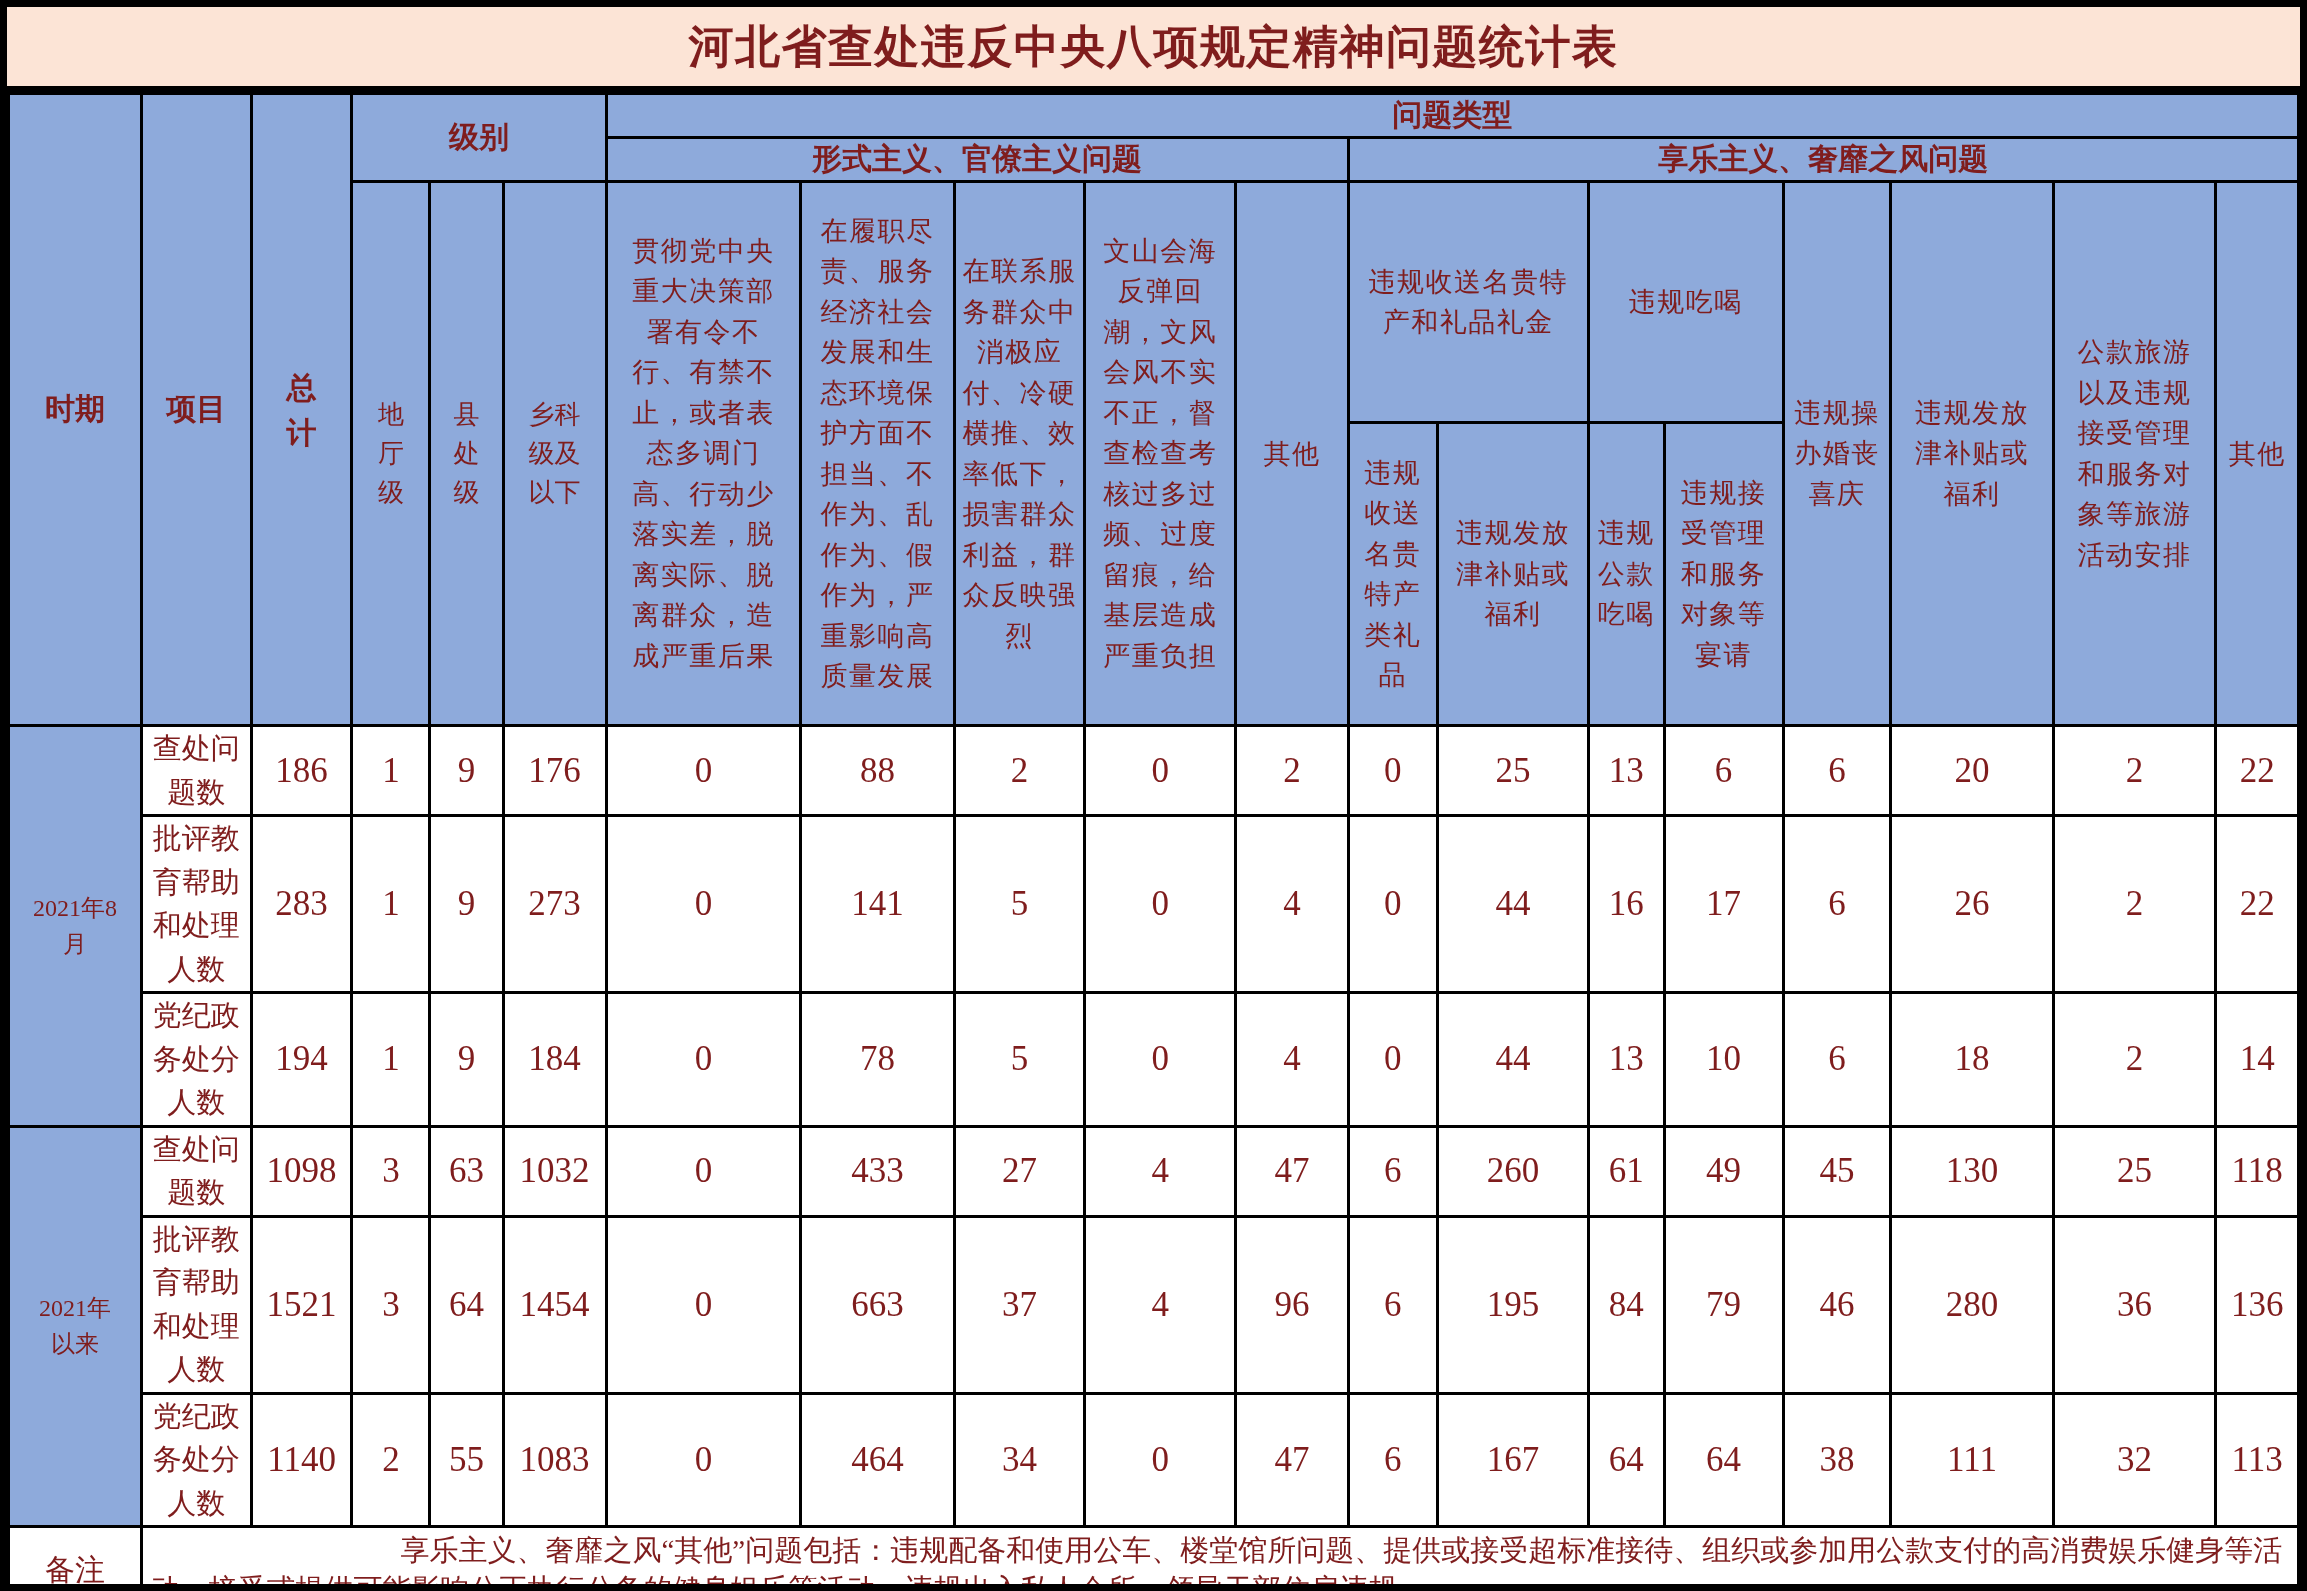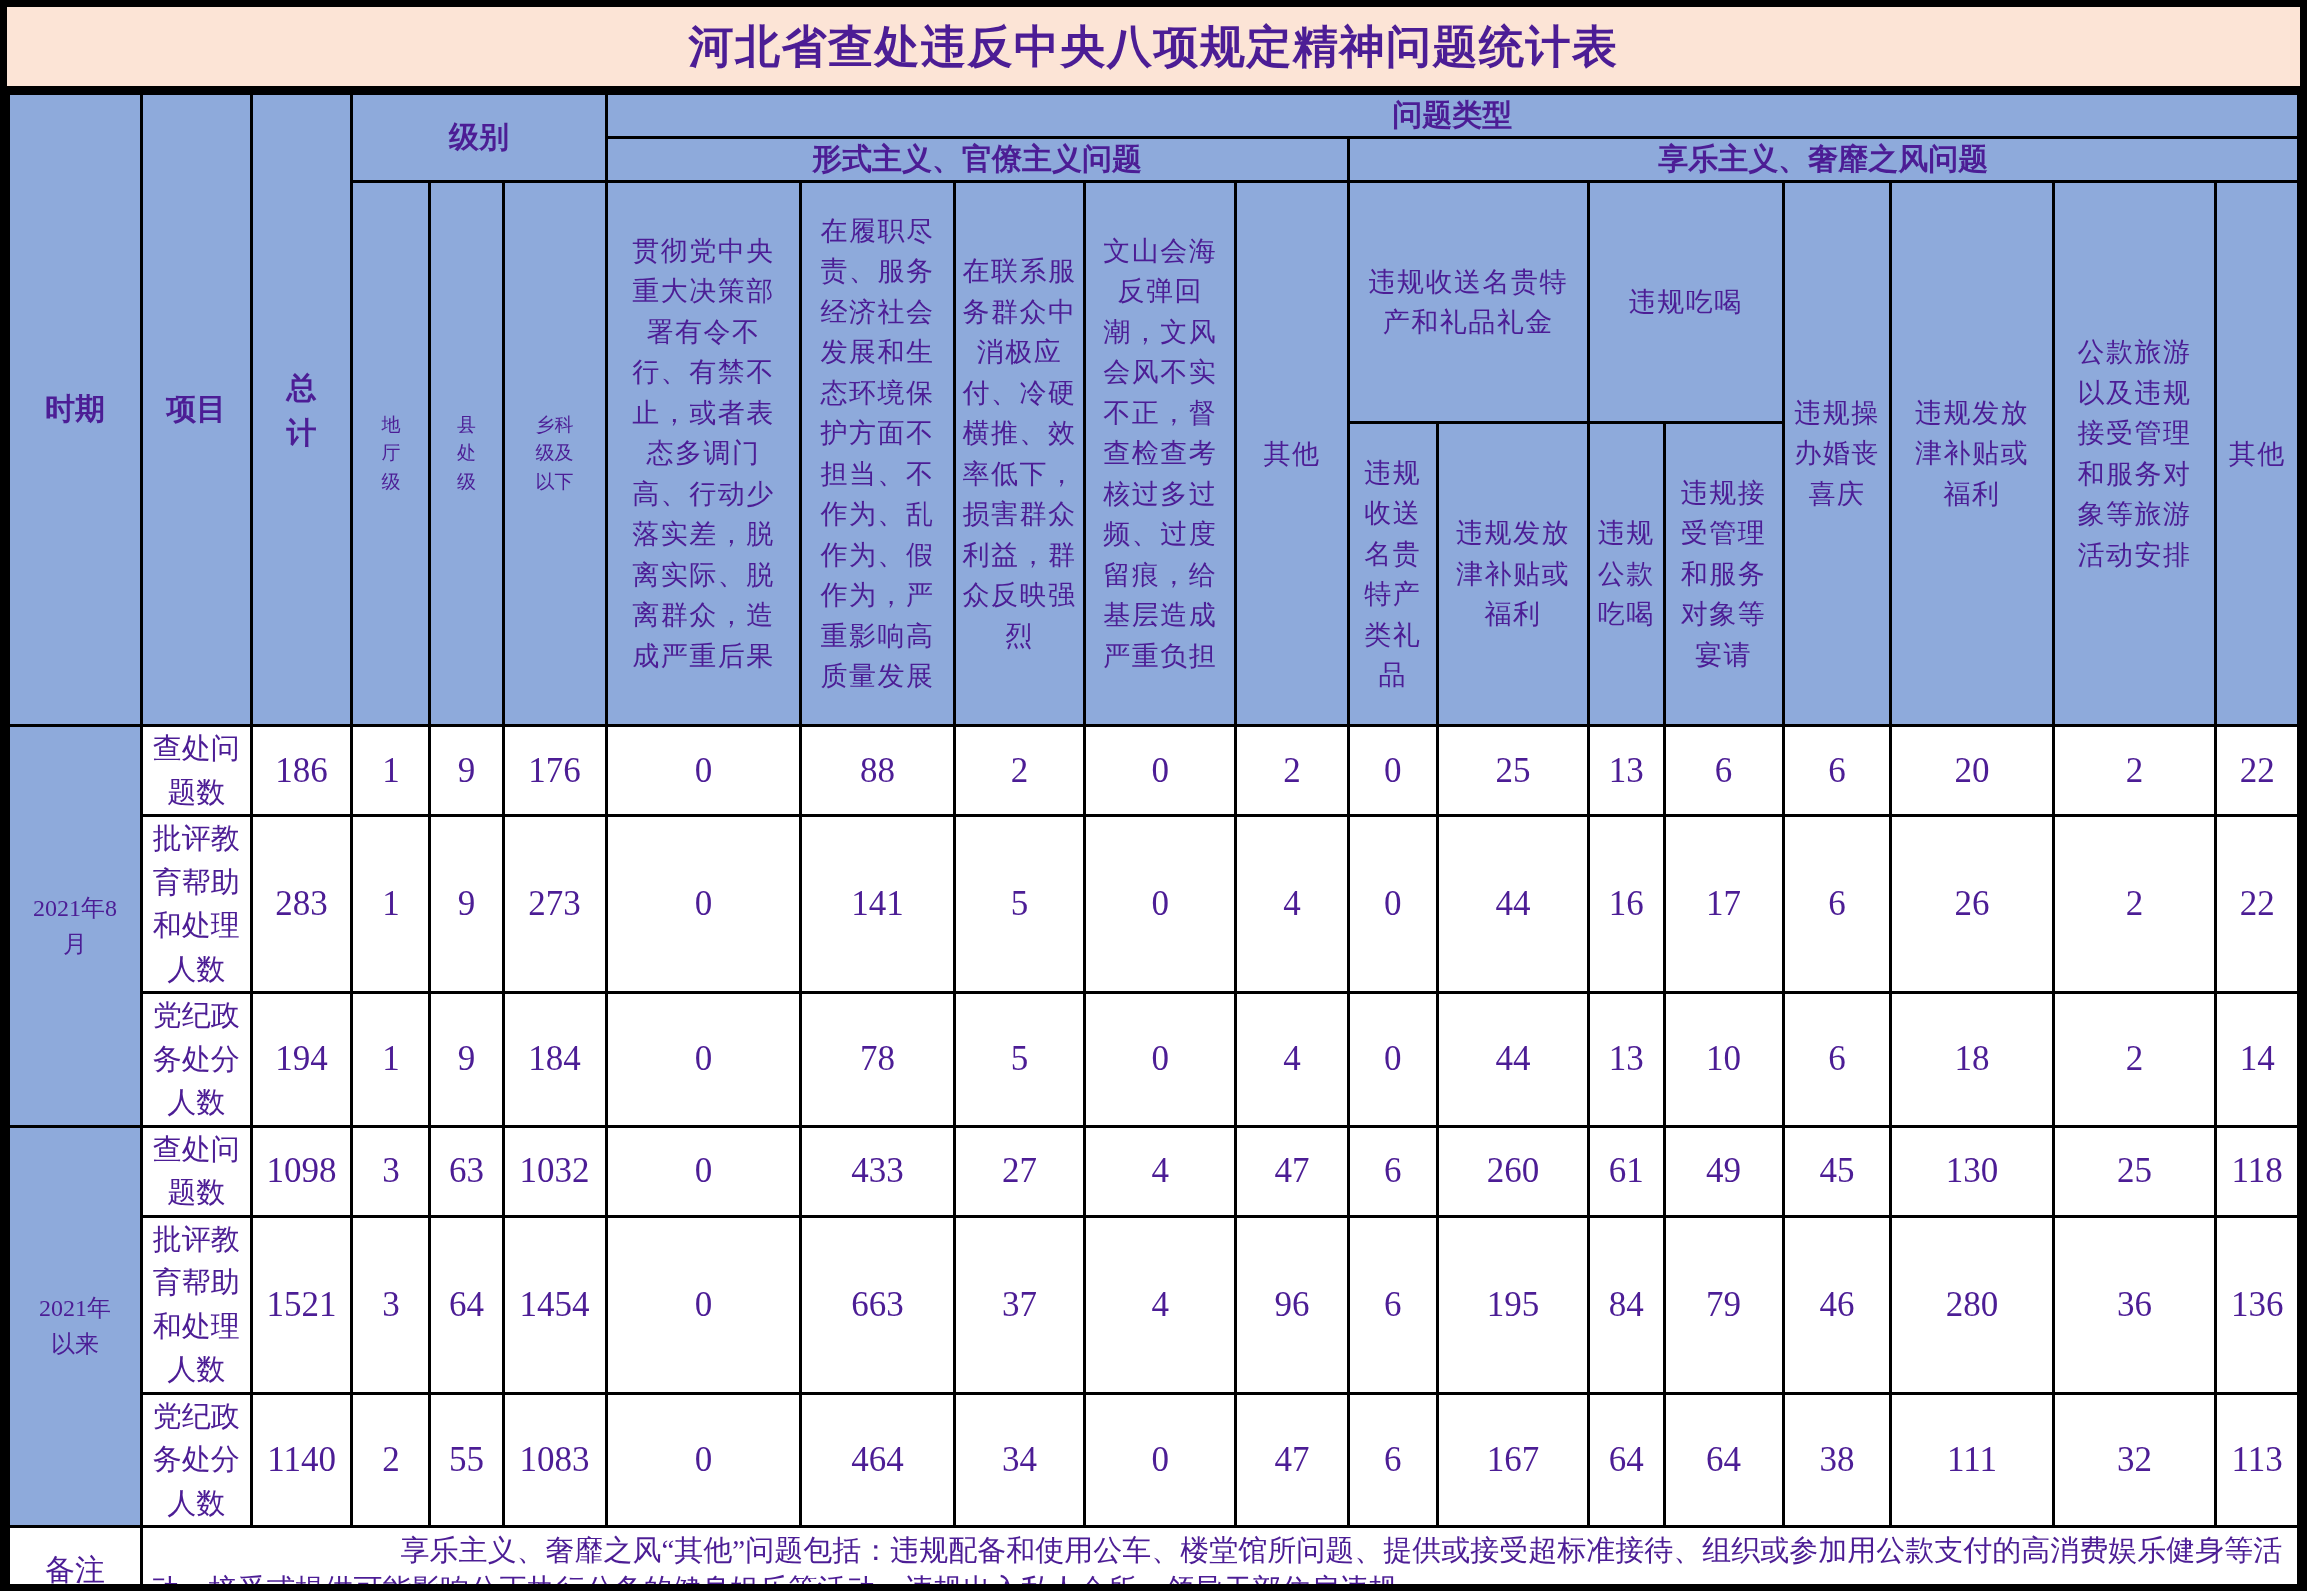--- a/index.html
+++ b/index.html
@@ -4,21 +4,21 @@
 <style>
   * { box-sizing: border-box; }
   html,body { margin:0; padding:0; background:#444; }
   .page {
     width:2307px; height:1591px;
     background:#ffffff;
     border:7.6px solid #000;
     display:flex; flex-direction:column;
     overflow:hidden;
     font-family:"Liberation Sans", sans-serif;
-    color:#4c1d95;
+    color:#7f1d1d;
   }
   .title-bar {
     flex:0 0 85px;
     background:#fce4d6;
     border-bottom:6px solid #000;
     display:flex; align-items:center; justify-content:center;
     font-size:45px; font-weight:700;
     letter-spacing:1.5px;
   }
   table.main {
@@ -29,21 +29,21 @@
     border:3.8px solid #000;
     text-align:center; vertical-align:middle;
     padding:0; overflow:hidden;
   }
   tr.h1 { height:44px; } tr.h2 { height:44px; }
   tr.h3 { height:241px; } tr.h4 { height:303px; }
   tr.r-s1 { height:82px; } tr.r-t1 { height:158px; } tr.r-m1 { height:112px; }
   tr.r-s2 { height:78px; } tr.r-t2 { height:158px; } tr.r-m2 { height:120px; }
   tr.remark-row { height:82px; }
   .hdr { background:#8eaadb; font-size:30px; font-weight:700; }
-  .hdr-v { background:#8eaadb; font-size:19px; font-weight:400; font-family:"Liberation Serif", serif; }
+  .hdr-v { background:#8eaadb; font-size:26px; font-weight:400; font-family:"Liberation Serif", serif; }
   .hdr-desc { background:#8eaadb; font-size:27px; font-weight:400; font-family:"Liberation Serif", serif; letter-spacing:1.5px; }
   .wrap { display:inline-block; word-break:break-all; line-height:1.5; text-align:center; }
   .num { font-family:"Liberation Serif", serif; font-size:35px; background:#fff; }
   .rowlabel { background:#fff; font-size:29px; font-family:"Liberation Serif", serif; }
   .period { background:#8eaadb; font-size:24px; font-family:"Liberation Serif", serif; }
   .remark-label { background:#fff; font-size:30px; font-family:"Liberation Serif", serif; }
   .remark-text {
     background:#fff; text-align:left !important;
     font-size:29px; line-height:1.35; font-family:"Liberation Serif", serif;
     padding:3px 12px 3px 7.6px !important;

